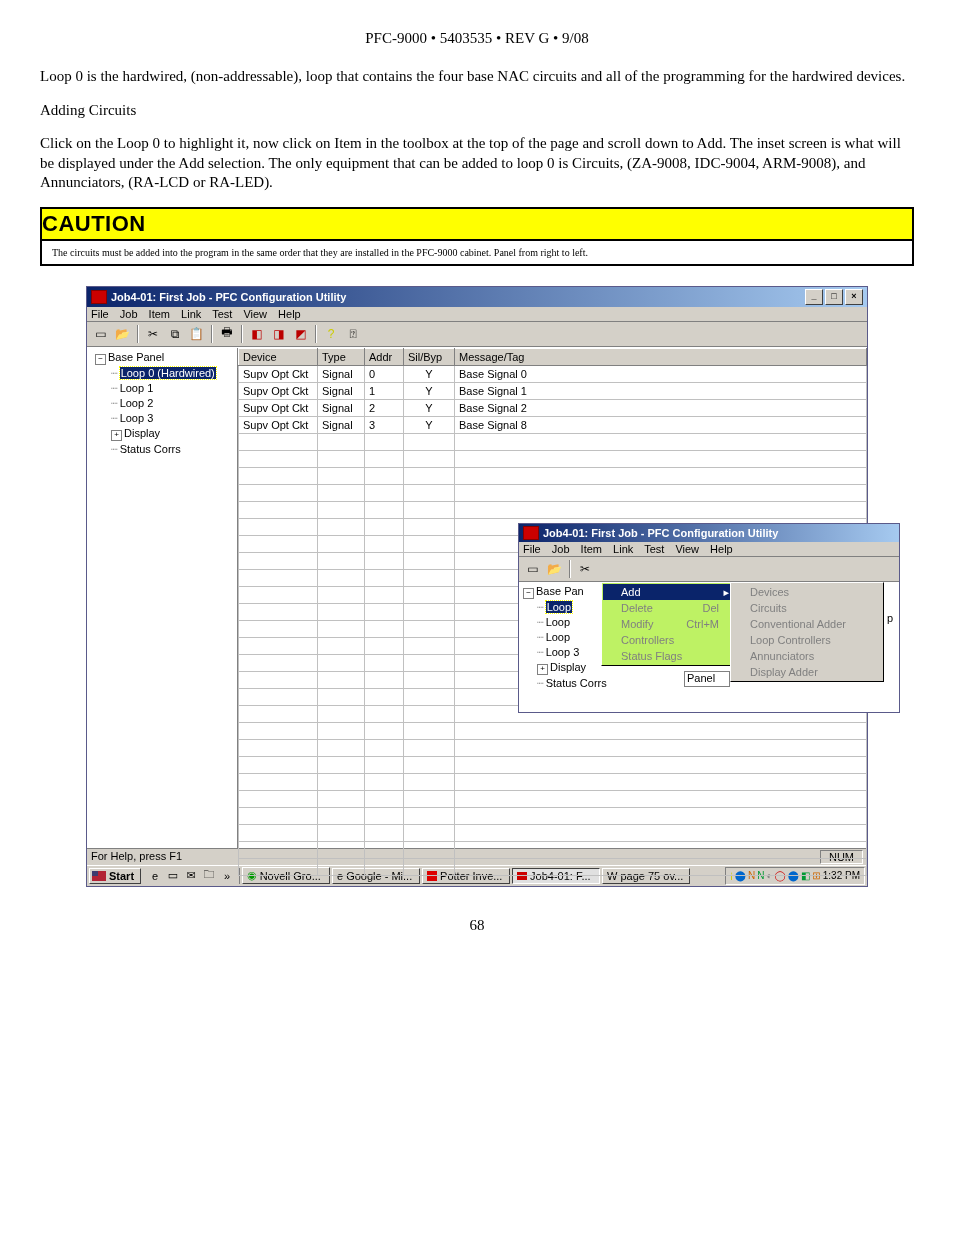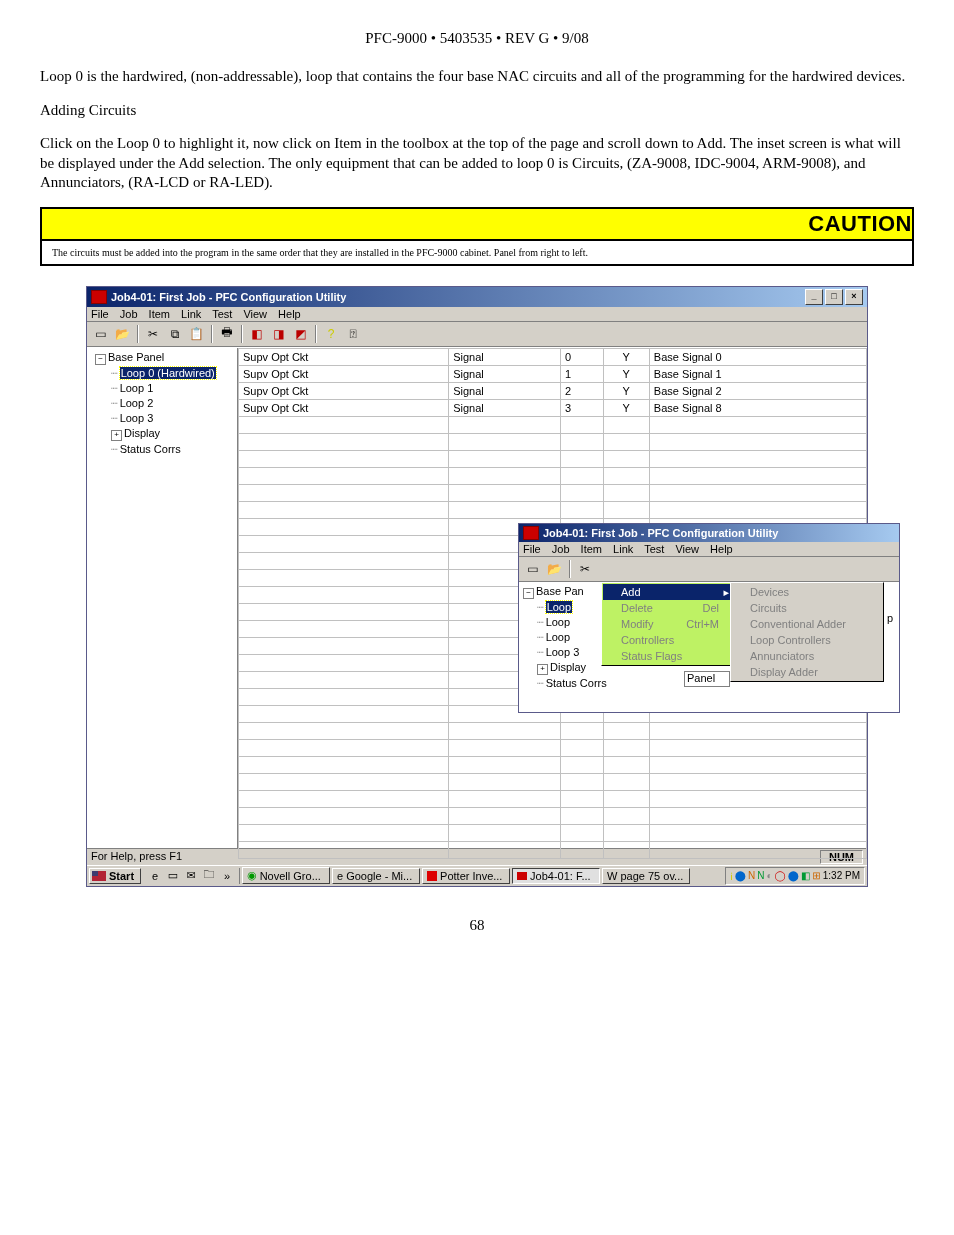--- a/index.html
+++ b/index.html
@@ -18,21 +18,21 @@
   .body-text p { margin: 0 0 14px 0; line-height: 1.3; }
 
   
   .caution-box {
     border: 2px solid #000;
     margin: 8px 0 16px 0;
   }
   .caution-title {
     background: #ffff00;
     color: #000;
-    text-align: right;
+    text-align: left;
     font-family: Arial, Helvetica, sans-serif;
     font-weight: bold;
     font-size: 22px;
     padding: 2px 0;
     border-bottom: 2px solid #000;
     letter-spacing: 0.5px;
   }
   .caution-body {
     padding: 6px 10px;
     font-family: "Times New Roman", Times, serif;
@@ -143,21 +143,20 @@
     background: #d4d0c8;
     display: flex;
     padding: 1px 4px;
     font-size: 11px;
   }
   .statusbar .sb-left { flex: 1; }
   .statusbar .sb-box {
     border: 1px solid #808080;
     border-right-color:#fff; border-bottom-color:#fff;
     padding: 0 8px;
-    font-weight: bold;
   }
 
   
   .inset {
     position: absolute;
     left: 280px; top: 175px;
     width: 380px;
     border: 1px solid #5a5a8a;
     background: #d4d0c8;
     font-size: 11px;
@@ -327,20 +326,27 @@
       <div class="tree-row indent1"><span class="dash">┈</span><span class="lbl">Loop 1</span></div>
       <div class="tree-row indent1"><span class="dash">┈</span><span class="lbl">Loop 2</span></div>
       <div class="tree-row indent1"><span class="dash">┈</span><span class="lbl">Loop 3</span></div>
       <div class="tree-row indent1"><span class="box">+</span><span class="lbl">Display</span></div>
       <div class="tree-row indent1"><span class="dash">┈</span><span class="lbl">Status Corrs</span></div>
     </div>
 
     <div class="grid">
       <table class="data">
         <tbody>
+            <tr>
+          <th style="width:70px">Device</th>
+          <th style="width:38px">Type</th>
+          <th style="width:30px">Addr</th>
+          <th style="width:42px">Sil/Byp</th>
+          <th>Message/Tag</th>
+        </tr>
         <tr>
               <td>Supv Opt Ckt</td>
               <td>Signal</td>
               <td>0</td>
               <td style="text-align:center">Y</td>
               <td>Base Signal 0</td>
             </tr>
         <tr>
               <td>Supv Opt Ckt</td>
               <td>Signal</td>

